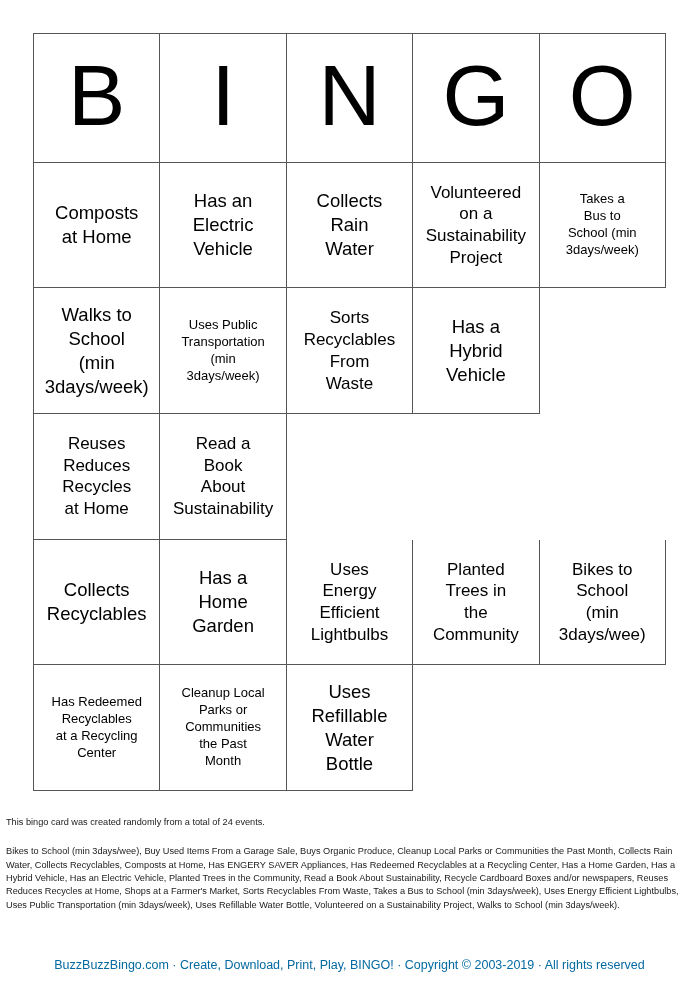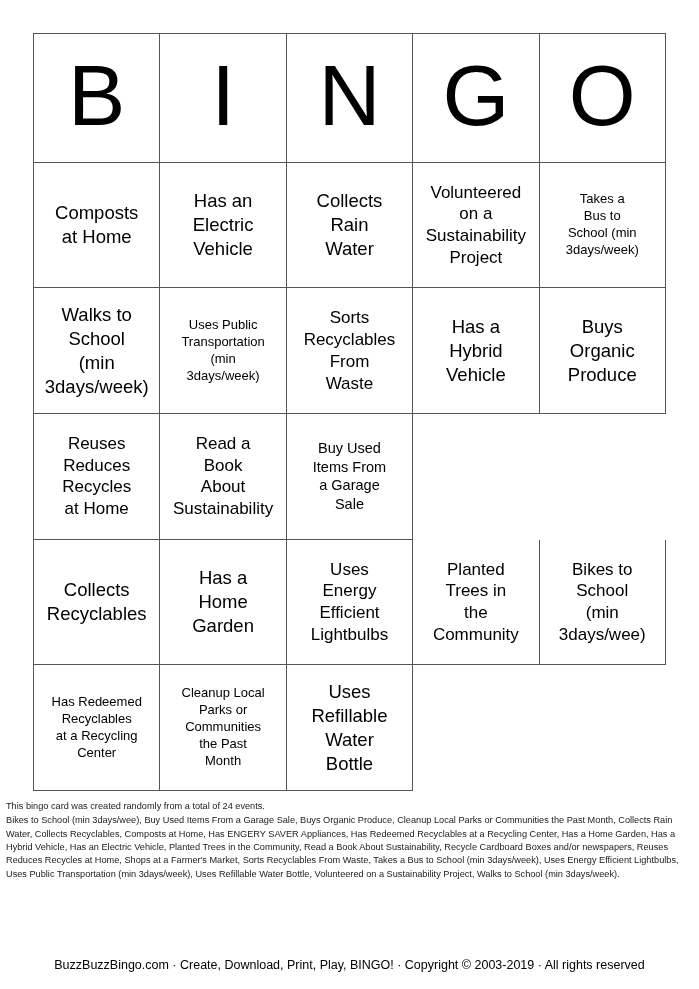--- a/index.html
+++ b/index.html
@@ -79,32 +79,32 @@
   #disclaimer {
     position: absolute;
     left: 6px;
     top: 800px;
     width: 688px;
     font-size: 9.2px;
     line-height: 1.45;
     color: #1a1a1a;
   }
   #disclaimer p {
-    margin: 0 0 1px 0;
+    margin: 16px 0 1px 0;
   }
 
   
   #footer {
     position: absolute;
     left: 0;
     top: 958px;
     width: 699px;
     text-align: center;
     font-size: 12.5px;
-    color: #000000;
+    color: #0369a1;
   }
 </style>
 </head>
 <body>
 
 <div id="bingo-card">
 
   <div class="bingo-row header-row">
     <div class="head-cell">B</div>
     <div class="head-cell">I</div>
@@ -159,45 +159,34 @@
         <span class="cell-text">Sorts
 Recyclables
 From
 Waste</span>
       </div>
     <div class="bingo-cell size-lg">
         <span class="cell-text">Has a
 Hybrid
 Vehicle</span>
       </div>
-    <div class="bingo-cell size-lg">
-        <span class="cell-text">Buys
-Organic
-Produce</span>
-      </div>
   </div>
 
   <div class="bingo-row cell-row">
     <div class="bingo-cell size-md">
         <span class="cell-text">Reuses
 Reduces
 Recycles
 at Home</span>
       </div>
     <div class="bingo-cell size-md">
         <span class="cell-text">Read a
 Book
 About
 Sustainability</span>
-      </div>
-    <div class="bingo-cell size-sm">
-        <span class="cell-text">Buy Used
-Items From
-a Garage
-Sale</span>
       </div>
   </div>
 
   <div class="bingo-row cell-row">
     <div class="bingo-cell size-lg">
         <span class="cell-text">Collects
 Recyclables</span>
       </div>
     <div class="bingo-cell size-lg">
         <span class="cell-text">Has a

